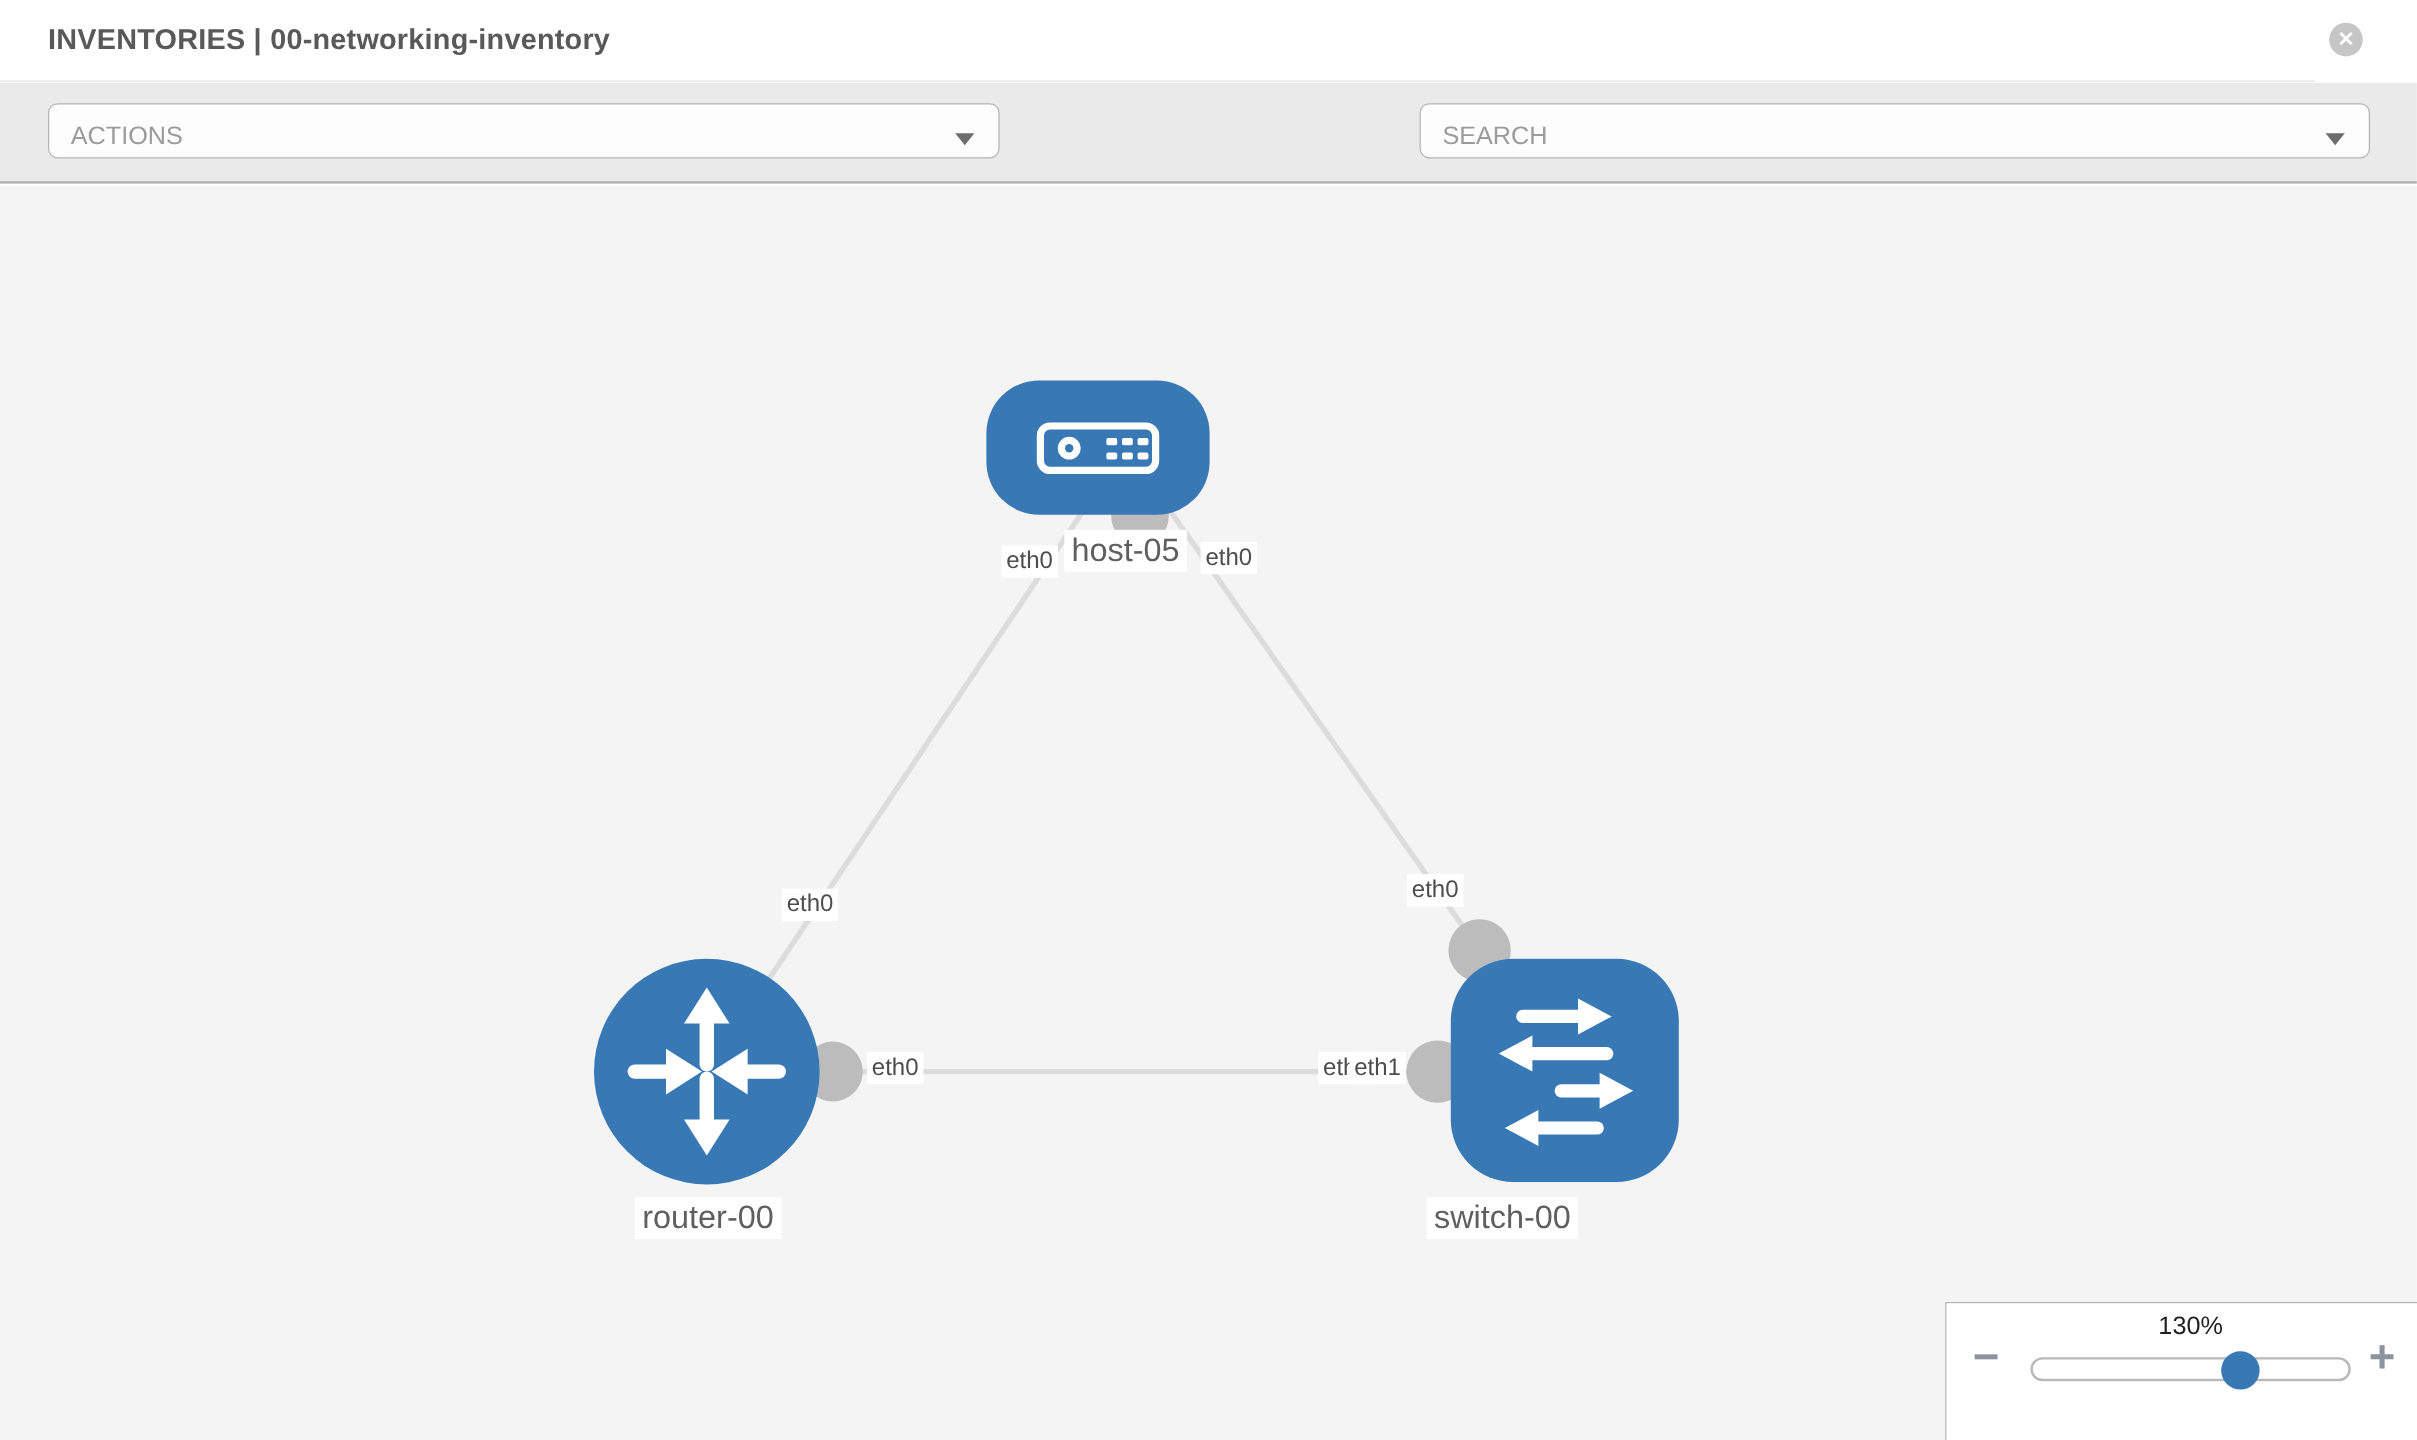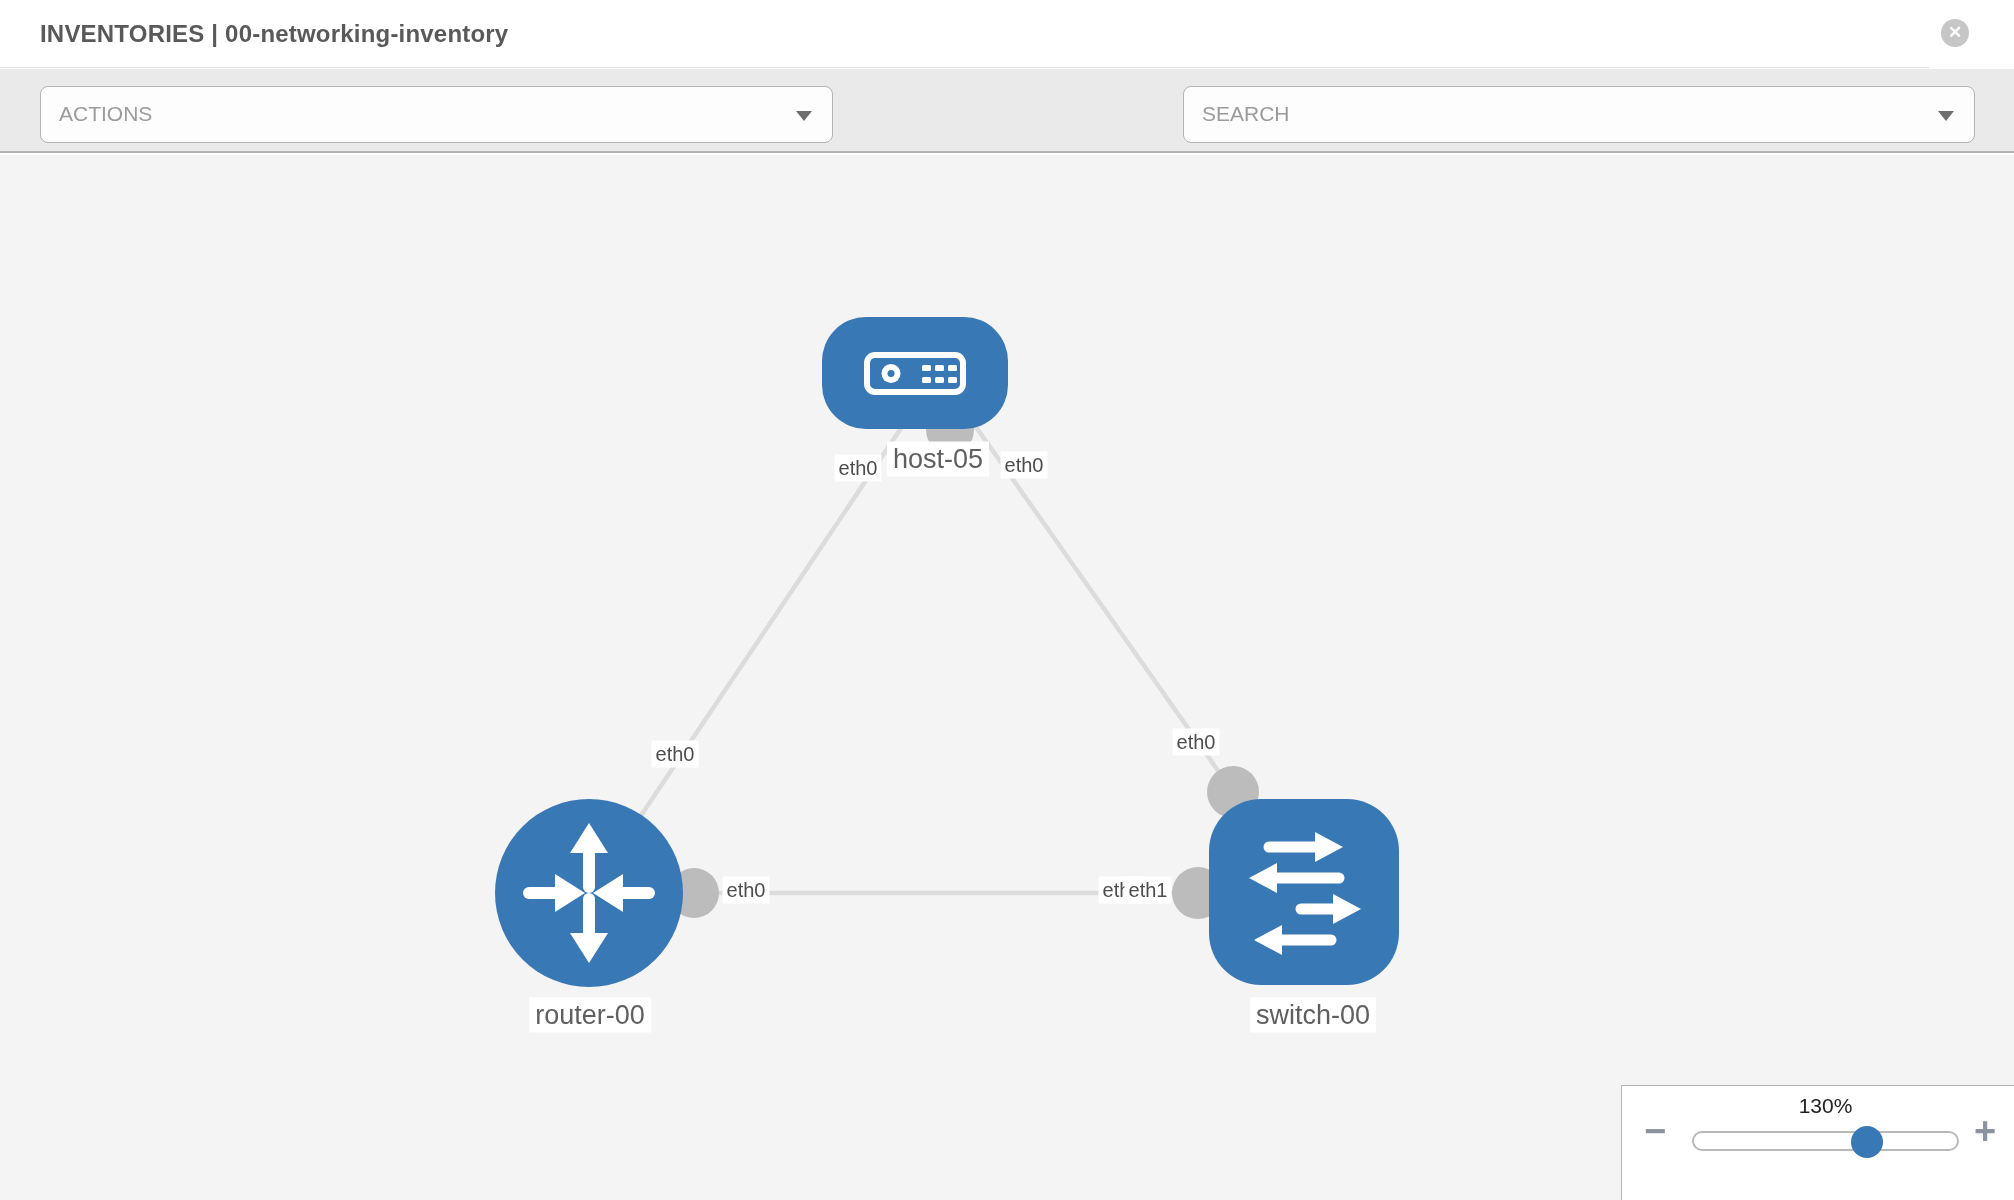--- a/index.html
+++ b/index.html
@@ -5,21 +5,21 @@
   * { margin:0; padding:0; box-sizing:border-box; }
   html,body { width:2014px; height:1200px; overflow:hidden; font-family:"Liberation Sans", sans-serif; background:#fff; }
 
   
   .header { position:absolute; left:0; top:0; width:1929px; height:68px; background:#ffffff; border-bottom:1px solid #e3e3e3; }
   .page-title { position:absolute; left:40px; top:0; height:68px; line-height:68px; font-size:24px; font-weight:bold; color:#595959; letter-spacing:.2px; }
   .close-btn { position:absolute; left:1941px; top:19px; width:28px; height:28px; border-radius:50%; background:#c6c6c6; color:#ffffff; text-align:center; line-height:28px; font-size:17px; font-weight:bold; cursor:pointer; }
 
   
   .toolbar { position:absolute; left:0; top:69px; width:2014px; height:84px; background:#eaeaea; border-bottom:2px solid #b3b3b3; }
-  .select-box { position:absolute; top:17px; height:57px; background:#fdfdfd; border:1.5px solid #b3b3b3; border-radius:8px; }
+  .select-box { position:absolute; top:17px; height:46px; background:#fdfdfd; border:1.5px solid #b3b3b3; border-radius:8px; }
   .select-box .label, .select-box input { position:absolute; left:18px; top:0; height:54px; line-height:54px; font-size:21px; color:#9b9b9b; border:none; outline:none; background:transparent; width:85%; font-family:"Liberation Sans", sans-serif; }
   .select-box input::placeholder { color:#9b9b9b; opacity:1; }
   .caret { position:absolute; right:20px; top:24px; width:0; height:0; border-left:8px solid transparent; border-right:8px solid transparent; border-top:10px solid #6d6d6d; }
   .actions-box { left:40px; width:793px; }
   .search-box { left:1183px; width:792px;padding-left:39px; }
   .tool-icon { position:absolute; top:94px; width:38px; height:38px; background:none; border:none; cursor:pointer; }
   .tool-icon svg { width:100%; height:100%; }
   .wrench-btn { left:1046px; }
   .key-btn { left:1114px; }
 
@@ -142,21 +142,21 @@
   <span class="nlabel if-label" style="left:858px; top:313px;">eth0</span>
   <span class="nlabel if-label" style="left:1024px; top:310px;">eth0</span>
   <span class="nlabel if-label" style="left:675px; top:599px;">eth0</span>
   <span class="nlabel if-label" style="left:1196px; top:587px;">eth0</span>
   <span class="nlabel if-label" style="left:746px; top:735px;">eth0</span>
   <span class="nlabel if-label" style="left:1122px; top:735px; z-index:4;">eth1</span>
   <span class="nlabel if-label" style="left:1148px; top:735px; z-index:5;">eth1</span>
 
   <span class="nlabel node-label" style="left:938px; top:304px; z-index:6;">host-05</span>
   <span class="nlabel node-label" style="left:590px; top:860px;">router-00</span>
-  <span class="nlabel node-label" style="left:1313px; top:860px;">switch-00</span>
+  <span class="nlabel node-label" style="left:1252px; top:860px;">switch-00</span>
 
   <div class="zoom-panel">
     <div class="zoom-level">130%</div>
     <button class="zoom-minus">−</button>
     <div class="zoom-track">
       <div class="zoom-knob"></div>
     </div>
     <button class="zoom-plus">+</button>
   </div>
 

